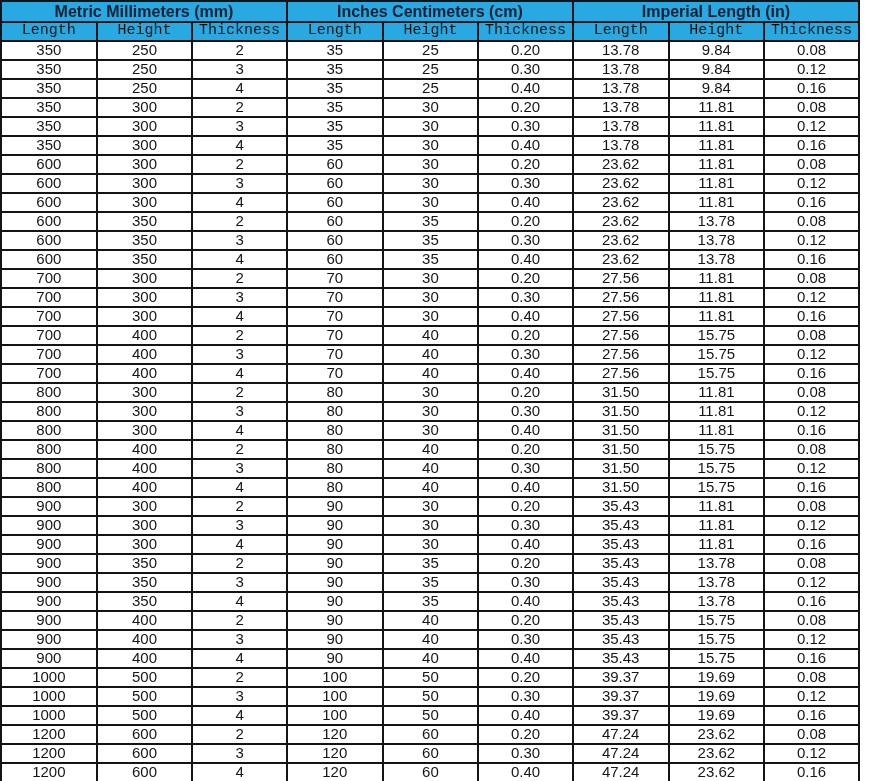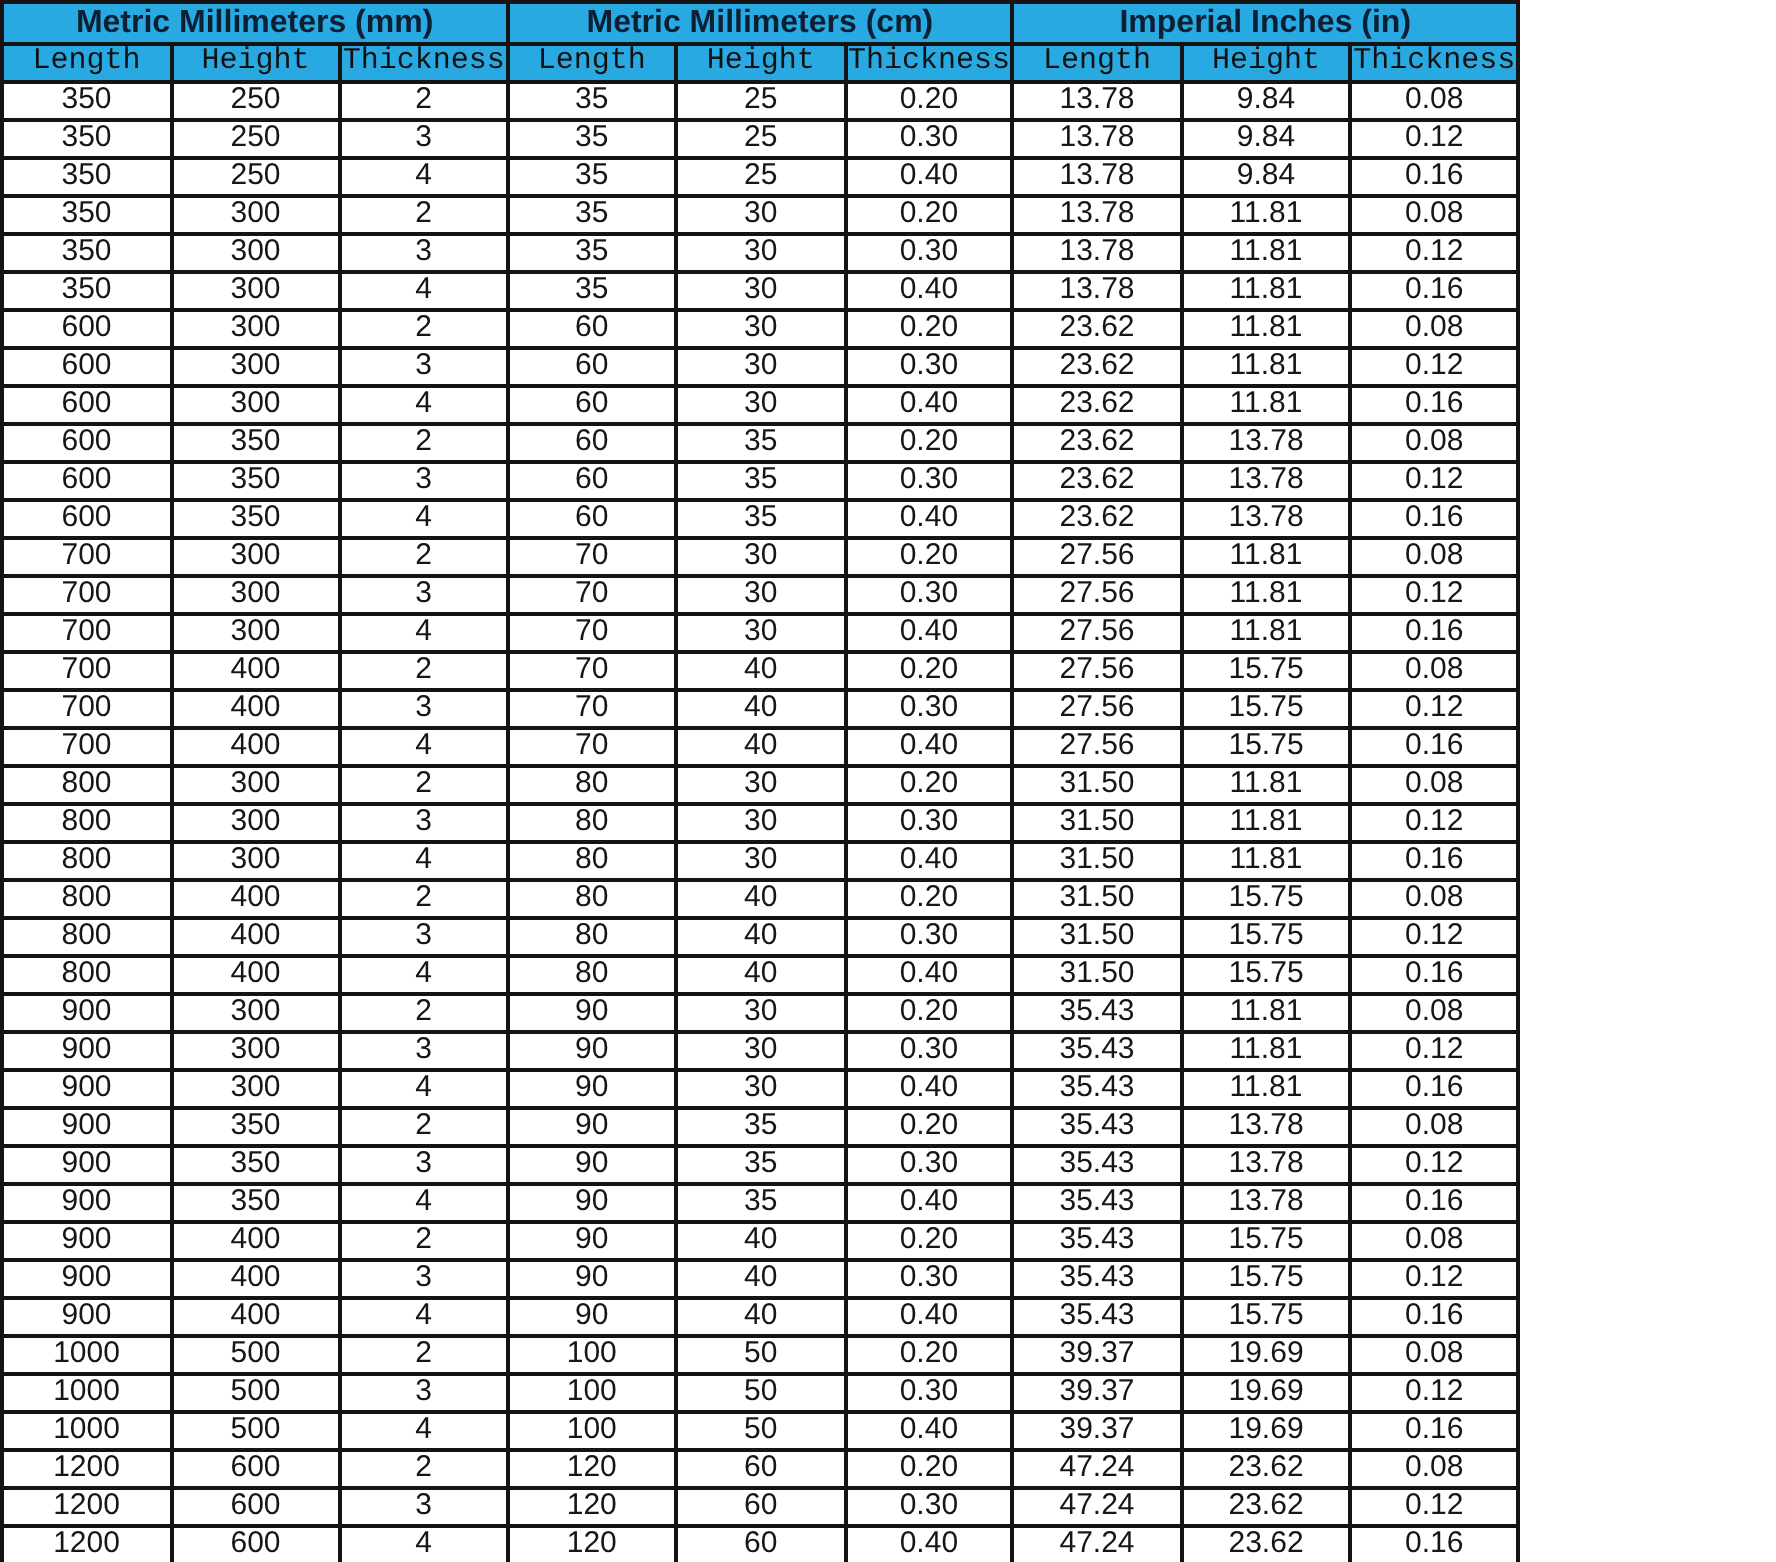--- a/index.html
+++ b/index.html
@@ -12,21 +12,21 @@
   * { box-sizing: border-box; }
   html, body { margin: 0; padding: 0; }
   body {
     width: 888px;
     height: 781px;
     background: #fff;
     font-family: "Liberation Sans", sans-serif;
     overflow: hidden;
   }
   table.conv {
-    width: 760px;
+    width: 860px;
     height: 781px;
     border-collapse: collapse;
     table-layout: fixed;
   }
   table.conv th, table.conv td {
     border: 2px solid var(--border);
     text-align: center;
     vertical-align: middle;
     padding: 0;
     background: var(--row-bg);
@@ -64,22 +64,22 @@
     <col style="width:11.15%">
       <col style="width:11.15%">
       <col style="width:11.03%">
     <col style="width:11.15%">
       <col style="width:11.15%">
       <col style="width:11.04%">
   </colgroup>
   <thead>
     <tr class="title-row">
       <th colspan="3">Metric Millimeters (mm)</th>
-      <th colspan="3">Metric Millimeters (cm)</th>
-      <th colspan="3">Imperial Inches (in)</th>
+      <th colspan="3">Inches Centimeters (cm)</th>
+      <th colspan="3">Imperial Length (in)</th>
     </tr>
     <tr class="colhead-row">
       <th>Length</th>
       <th>Height</th>
       <th>Thickness</th>
       <th>Length</th>
       <th>Height</th>
       <th>Thickness</th>
       <th>Length</th>
       <th>Height</th>

